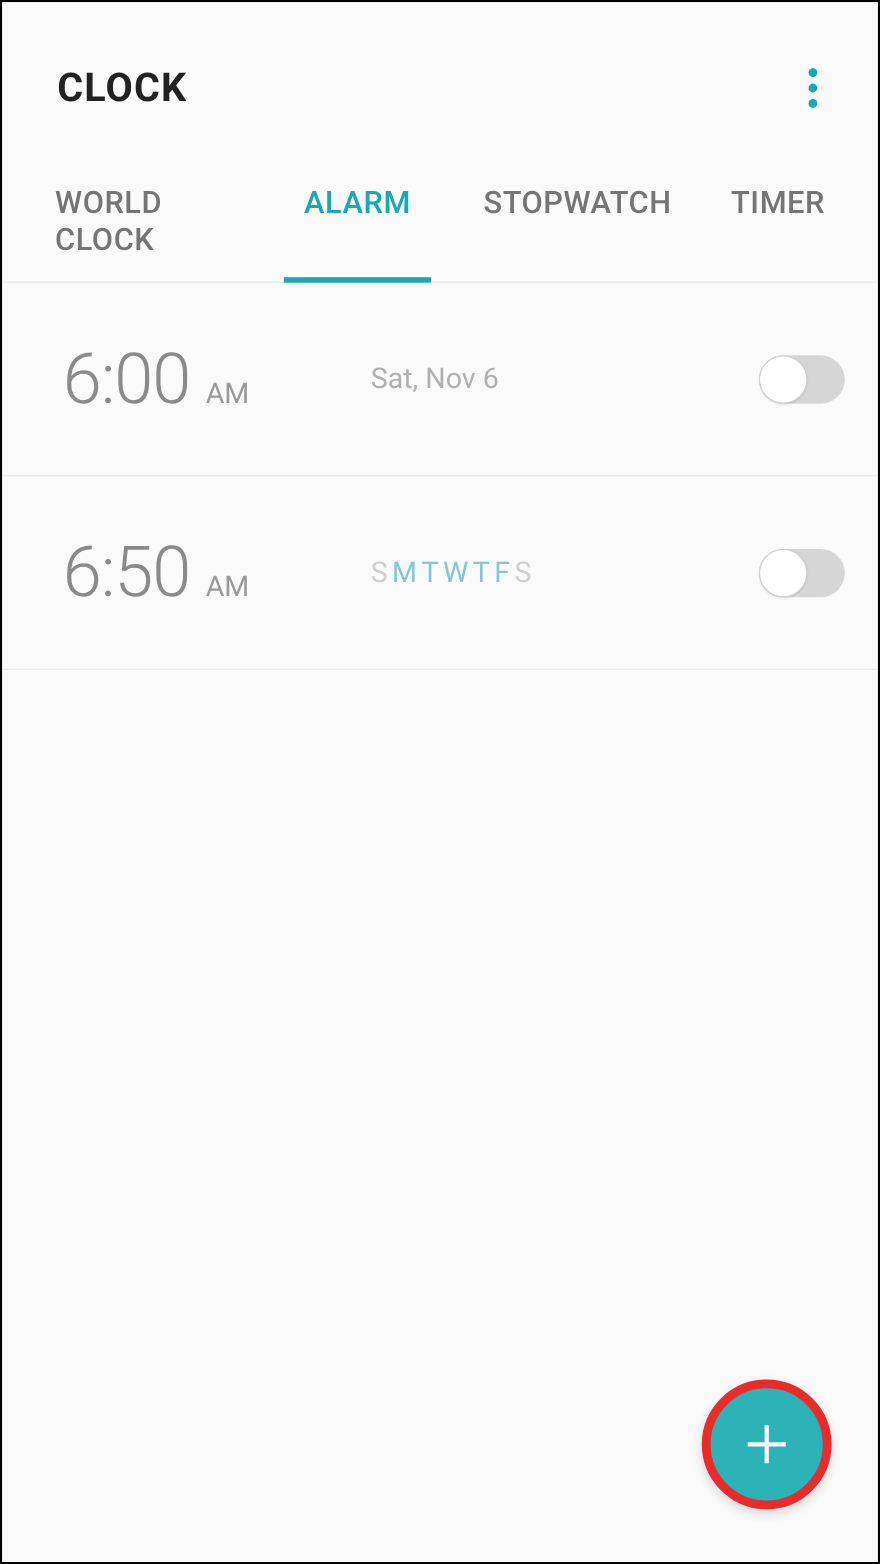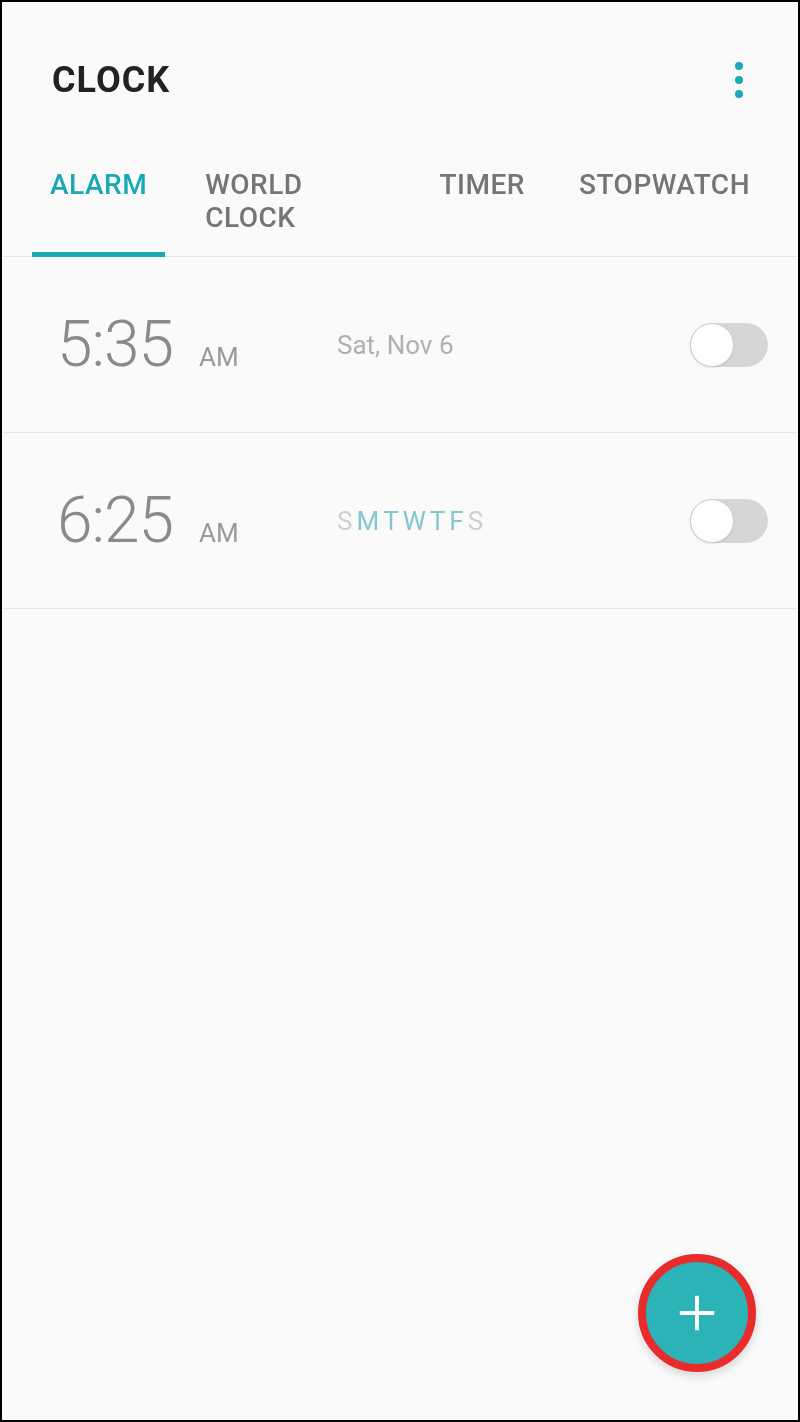--- a/index.html
+++ b/index.html
@@ -82,21 +82,21 @@
     .time-big {
       font-size: 64px;
       font-weight: 300;
       color: #8a8a8a;
       letter-spacing: -1px;
     }
     .time-ampm {
       font-size: 26px;
       font-weight: 400;
       color: #9a9a9a;
-      margin-left: 26px;
+      margin-left: 14px;
     }
     .schedule {
       flex: 1;
       display: flex;
       justify-content: flex-start;
       align-items: center;
       padding-right: 18px;
     }
     .schedule-date {
       font-size: 26px;
@@ -154,44 +154,44 @@
   <div class="header">
     <div class="header-title">CLOCK</div>
     <div class="more-button">
       <span class="dot"></span>
       <span class="dot"></span>
       <span class="dot"></span>
     </div>
   </div>
 
   <div class="tabs">
+    <div class="tab">WORLD CLOCK</div>
     <div class="tab active">ALARM</div>
-    <div class="tab">WORLD CLOCK</div>
+    <div class="tab">STOPWATCH</div>
     <div class="tab">TIMER</div>
-    <div class="tab">STOPWATCH</div>
   </div>
 
   <div class="alarm-list">
 
     <div class="alarm-row">
       <div class="time-block">
-        <span class="time-big">5:35</span>
+        <span class="time-big">6:00</span>
         <span class="time-ampm">AM</span>
       </div>
       <div class="schedule">
         <span class="schedule-date">Sat, Nov 6</span>
       </div>
       <div class="toggle">
         <div class="knob"></div>
       </div>
     </div>
 
     <div class="alarm-row">
       <div class="time-block">
-        <span class="time-big">6:25</span>
+        <span class="time-big">6:50</span>
         <span class="time-ampm">AM</span>
       </div>
       <div class="schedule">
         <div class="days">
           <span class="day">S</span>
           <span class="day on">M</span>
           <span class="day on">T</span>
           <span class="day on">W</span>
           <span class="day on">T</span>
           <span class="day on">F</span>

